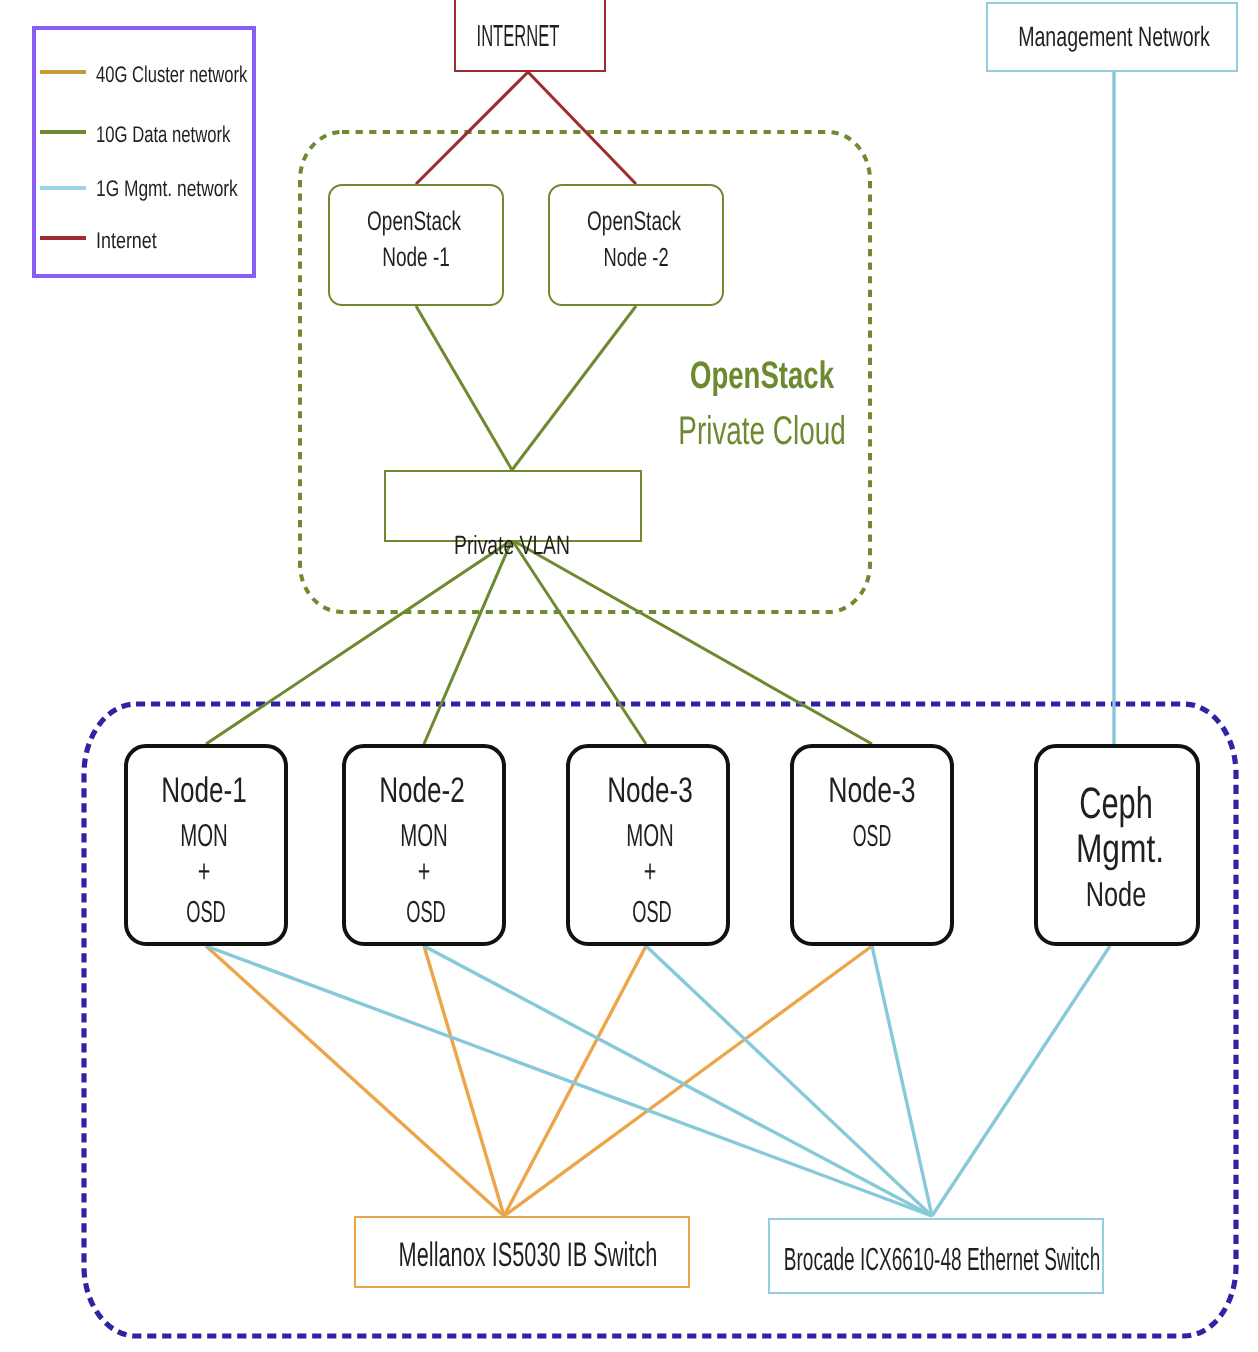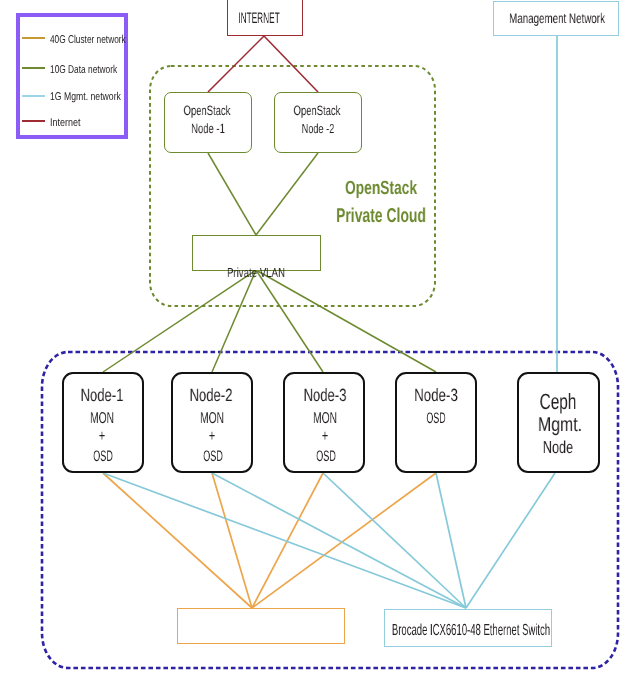--- a/index.html
+++ b/index.html
@@ -11,21 +11,21 @@
   svg.layer{position:absolute;left:0;top:0;width:629px;height:676px;overflow:visible;}
 
   .box{position:absolute;box-sizing:border-box;background:#fff;}
 
   
   .t{position:absolute;white-space:nowrap;line-height:1;}
   .t > span{display:inline-block;white-space:nowrap;
             transform-origin:50% 0;will-change:transform;}
 
   
-  #legend{left:16px;top:13px;width:112px;height:126px;border:4px solid #8b5cf6;}
+  #legend{left:16px;top:13px;width:112px;height:126px;border:2px solid #8b5cf6;}
   .leg-line{position:absolute;height:2.4px;left:2px;width:23px;}
   .leg-label{position:absolute;left:29.5px;line-height:1;font-size:11.35px;}
   .leg-label > span{display:inline-block;white-space:nowrap;transform-origin:0 50%;}
 
   
   .ceph-node{border:2.1px solid #111111;border-radius:11px;}
   .os-node{border:1.6px solid #6d8a30;border-radius:7px;}
   .vlan{border:1.5px solid #6d8a30;}
   .inet{border:1.8px solid #9e2a32;}
   .mgmt{border:1.3px solid #93cfdf;}
@@ -113,21 +113,21 @@
     <span style="transform:translateX(-50%) scaleX(0.702)">OpenStack</span></div>
   <div class="t" style="left:318.2px;top:122.3px;font-size:13px;">
     <span style="transform:translateX(-50%) scaleX(0.705)">Node -2</span></div>
 
   <div class="box vlan" style="left:192px;top:235px;width:129px;height:36px;"></div>
   <div class="t" style="left:256px;top:246.4px;font-size:13.2px;margin-top:20px;">
     <span style="transform:translateX(-50%) scaleX(0.732)">Private VLAN</span></div>
 
   <div class="t" style="left:380.6px;top:179.2px;font-size:19.1px;font-weight:bold;color:#6d8a30;">
     <span style="transform:translateX(-50%) scaleX(0.722)">OpenStack</span></div>
-  <div class="t" style="left:380.6px;top:206.2px;font-size:20.0px;font-weight:bold;color:#6d8a30;">
+  <div class="t" style="left:380.6px;top:206.2px;font-size:20.0px;font-weight:normal;color:#6d8a30;">
     <span style="transform:translateX(-50%) scaleX(0.697)">Private Cloud</span></div>
 
   <div class="box ceph-node" style="left:62px;top:372px;width:82px;height:101px;"></div>
   <div class="t" style="left:101.7px;top:386.6px;font-size:17.8px;">
     <span style="transform:translateX(-50%) scaleX(0.735)">Node-1</span></div>
   <div class="t" style="left:101.8px;top:410.6px;font-size:15.8px;">
     <span style="transform:translateX(-50%) scaleX(0.646)">MON</span></div>
   <div class="t" style="left:101.7px;top:427.6px;font-size:16.1px;">
     <span style="transform:translateX(-50%) scaleX(0.67)">+</span></div>
   <div class="t" style="left:102.9px;top:448.8px;font-size:15.2px;">
@@ -161,18 +161,20 @@
 
   <div class="box ceph-node" style="left:517px;top:372px;width:83px;height:101px;"></div>
   <div class="t" style="left:558px;top:390.7px;font-size:22px;">
     <span style="transform:translateX(-50%) scaleX(0.701)">Ceph</span></div>
   <div class="t" style="left:559.8px;top:415.1px;font-size:20px;">
     <span style="transform:translateX(-50%) scaleX(0.793)">Mgmt.</span></div>
   <div class="t" style="left:558.1px;top:439.2px;font-size:17.3px;">
     <span style="transform:translateX(-50%) scaleX(0.732)">Node</span></div>
 
   <div class="box sw-ib" style="left:177px;top:608px;width:168px;height:36px;"></div>
+  <div class="t" style="left:263.8px;top:618.5px;font-size:17px;">
+    <span style="transform:translateX(-50%) scaleX(0.64)">Mellanox IS5030 IB Switch</span></div>
 
   <div class="box sw-eth" style="left:384px;top:609px;width:168px;height:38px;"></div>
   <div class="t" style="left:471.3px;top:622.6px;font-size:16px;">
     <span style="transform:translateX(-50%) scaleX(0.595)">Brocade ICX6610-48 Ethernet Switch</span></div>
 
 </div>
 
 </body></html>

